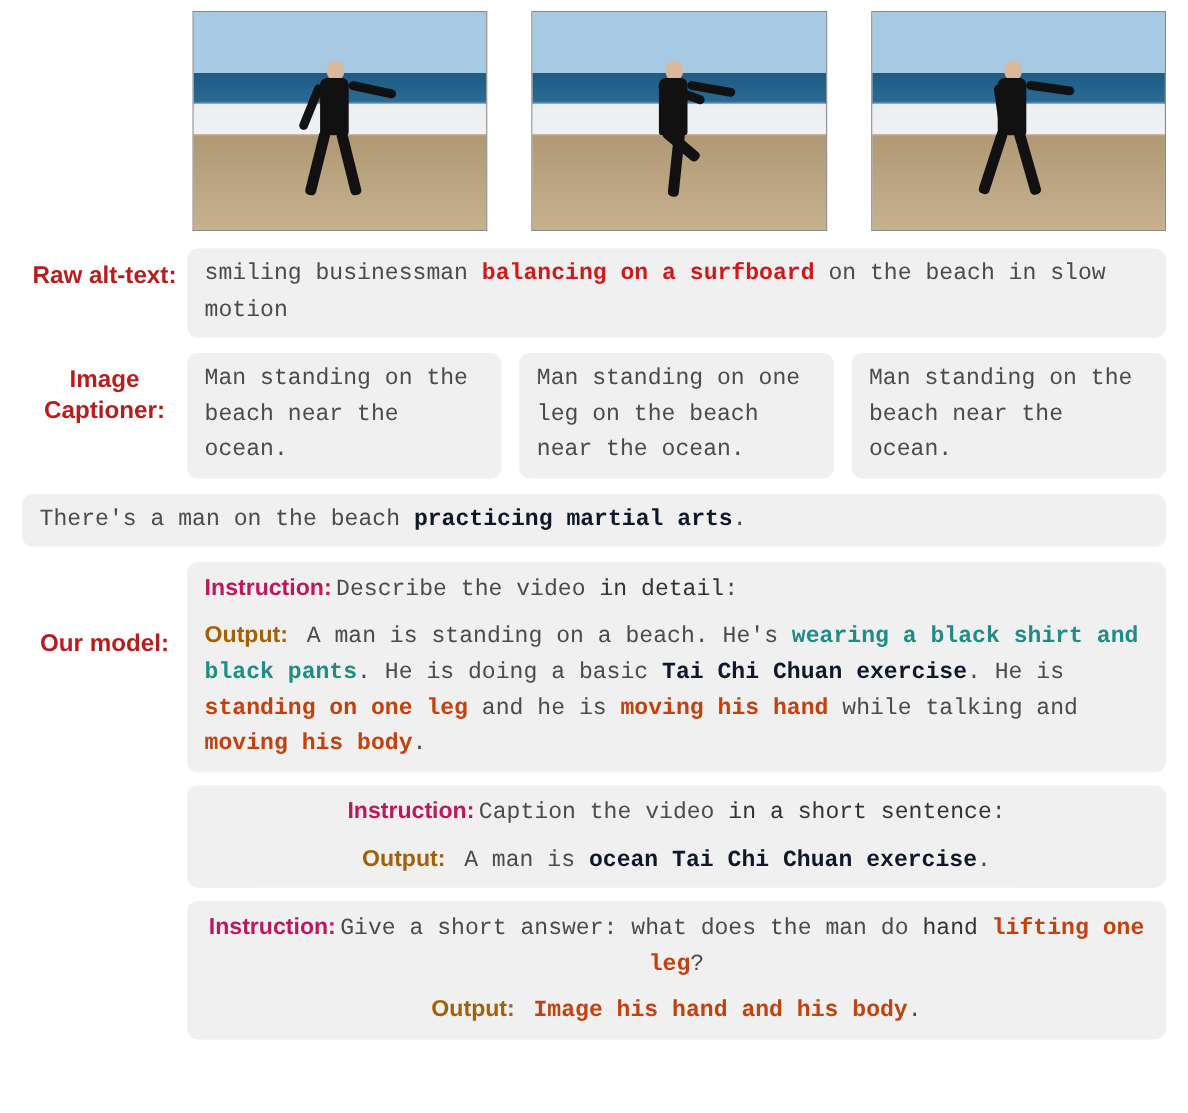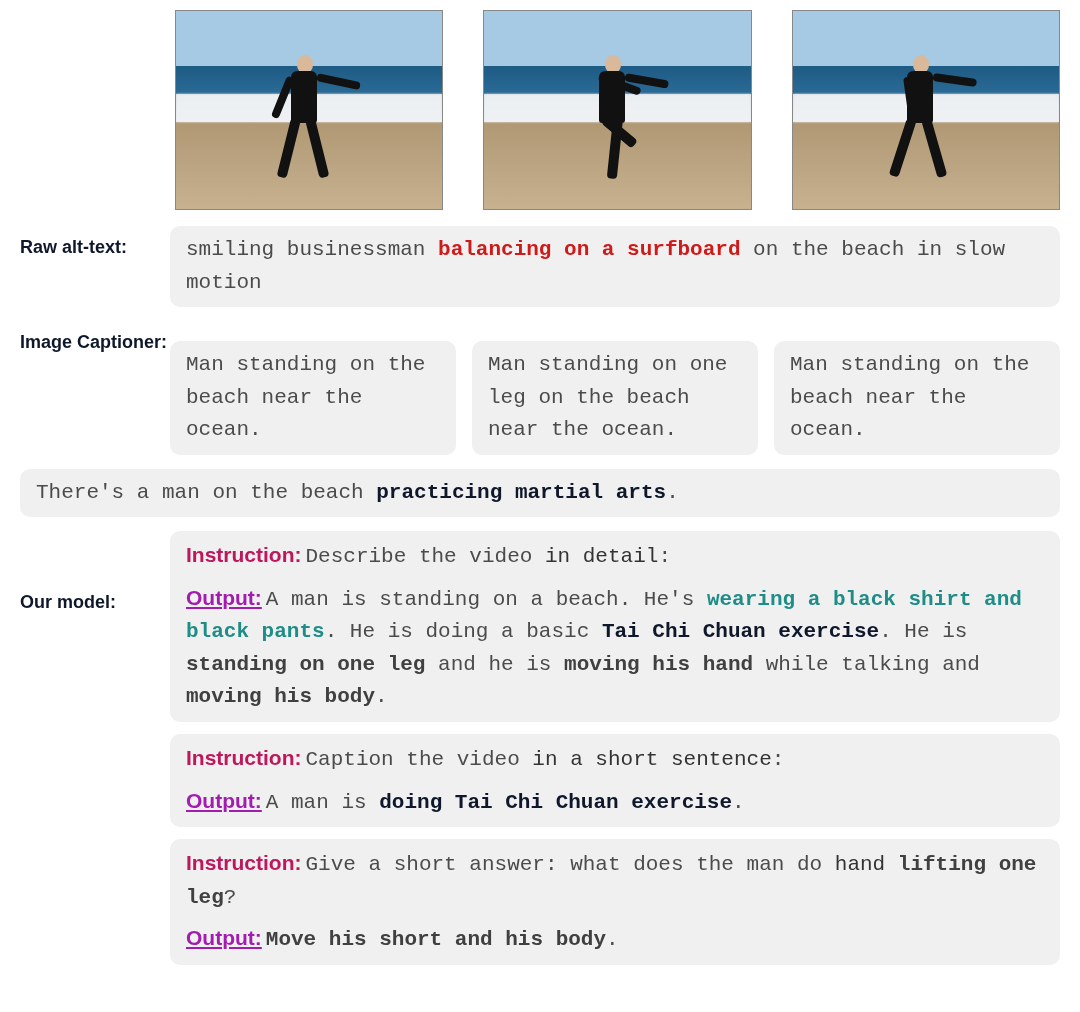--- a/index.html
+++ b/index.html
@@ -72,62 +72,62 @@
   .leg.back  { left: 8px;  }
 
   .row {
     display: flex;
     align-items: flex-start;
     margin-bottom: 14px;
   }
   .row-label {
     width: 150px;
     flex-shrink: 0;
-    font-size: 18px;
+    font-size: 22px;
     font-weight: 600;
-    color: #0f172a;
+    color: #b91c1c;
     line-height: 1.25;
     padding-top: 10px;
+    text-align: center;
   }
   .row-content { flex: 1; }
 
   .box {
     background: #f0f0f0;
     border-radius: 10px;
     padding: 8px 16px;
     font-size: 21px;
     line-height: 1.55;
     color: #4b4b4b;
   }
   .cap-triple {
     display: flex;
     gap: 16px;
   }
-  .cap-triple .box { flex: 1; margin-top: 20px; }
-
-  .stack > .box + .box { margin-top: 12px; }
+  .cap-triple .box { flex: 1; }
+
+  .stack > .box + .box { margin-top: 12px; text-align: center; }
 
   .bold { font-weight: 400; color: #333; }
   .c-red     { color: #d01919; font-weight: 700; }
   .c-blue    { color: #0f172a; font-weight: 700; }
   .c-teal    { color: #1f8d87; font-weight: 700; }
-  .c-orange  { color: #404040; font-weight: 700; }
+  .c-orange  { color: #c2410c; font-weight: 700; }
 
   .inst-label {
     font-family: -apple-system, BlinkMacSystemFont, Arial, sans-serif;
     font-weight: 700;
     color: #be185d;
     margin-right: 4px;
   }
   .out-label {
     font-family: -apple-system, BlinkMacSystemFont, Arial, sans-serif;
     font-weight: 700;
-    color: #a21caf;
-    margin-right: 4px;
-    text-decoration: underline;
+    color: #a16207;
+    margin-right: 17px;
   }
   .inst-block { margin-bottom: 8px; }
 </style>
 </head>
 <body>
 
 <div class="frames-row">
   <div class="frame">
     <div class="wave"></div>
     <div class="person">
@@ -200,27 +200,27 @@
       <div>
         <span class="out-label">Output:</span><span>A man is standing on a beach. He's </span><span class="c-teal">wearing a black shirt and black pants</span><span>. He is doing a basic </span><span class="c-blue">Tai Chi Chuan exercise</span><span>. He is </span><span class="c-orange">standing on one leg</span><span> and he is </span><span class="c-orange">moving his hand</span><span> while talking and </span><span class="c-orange">moving his body</span><span>.</span>
       </div>
     </div>
 
     <div class="box mono">
       <div class="inst-block">
         <span class="inst-label">Instruction:</span><span>Caption the video </span><span class="bold">in a short sentence</span><span>:</span>
       </div>
       <div>
-        <span class="out-label">Output:</span><span>A man is </span><span class="c-blue">doing Tai Chi Chuan exercise</span><span>.</span>
+        <span class="out-label">Output:</span><span>A man is </span><span class="c-blue">ocean Tai Chi Chuan exercise</span><span>.</span>
       </div>
     </div>
 
     <div class="box mono">
       <div class="inst-block">
         <span class="inst-label">Instruction:</span><span>Give a short answer: what does the man do </span><span class="bold">hand </span><span class="c-orange">lifting one leg</span><span>?</span>
       </div>
       <div>
-        <span class="out-label">Output:</span><span class="c-orange">Move his short and his body</span><span>.</span>
+        <span class="out-label">Output:</span><span class="c-orange">Image his hand and his body</span><span>.</span>
       </div>
     </div>
 
   </div>
 </div>
 
 </body></html>

